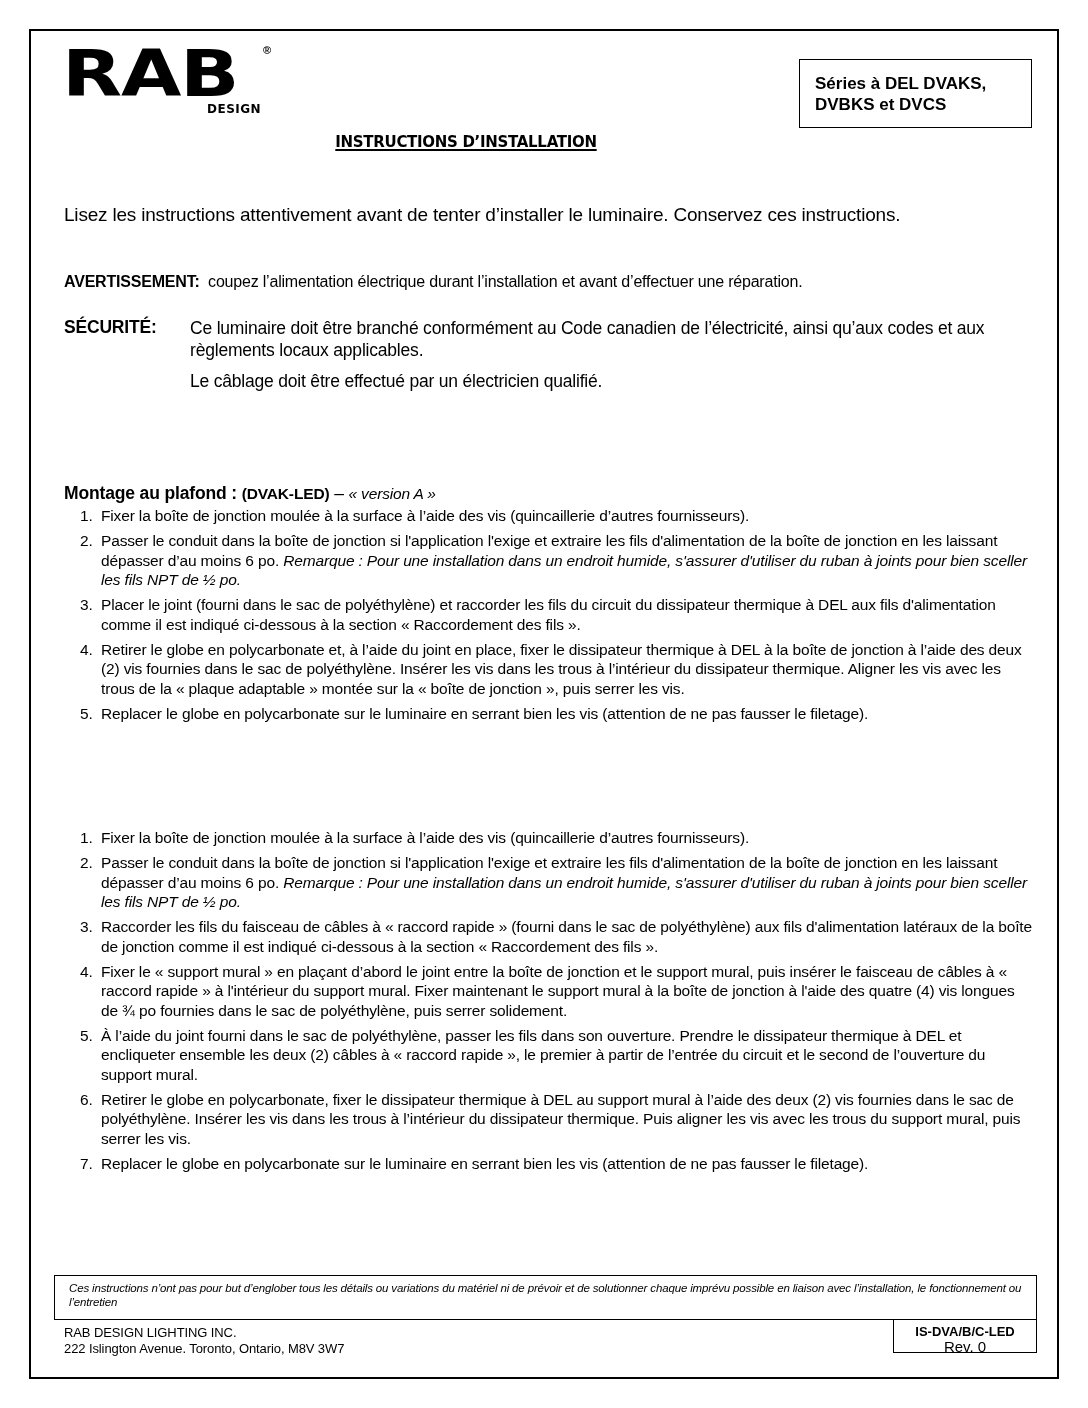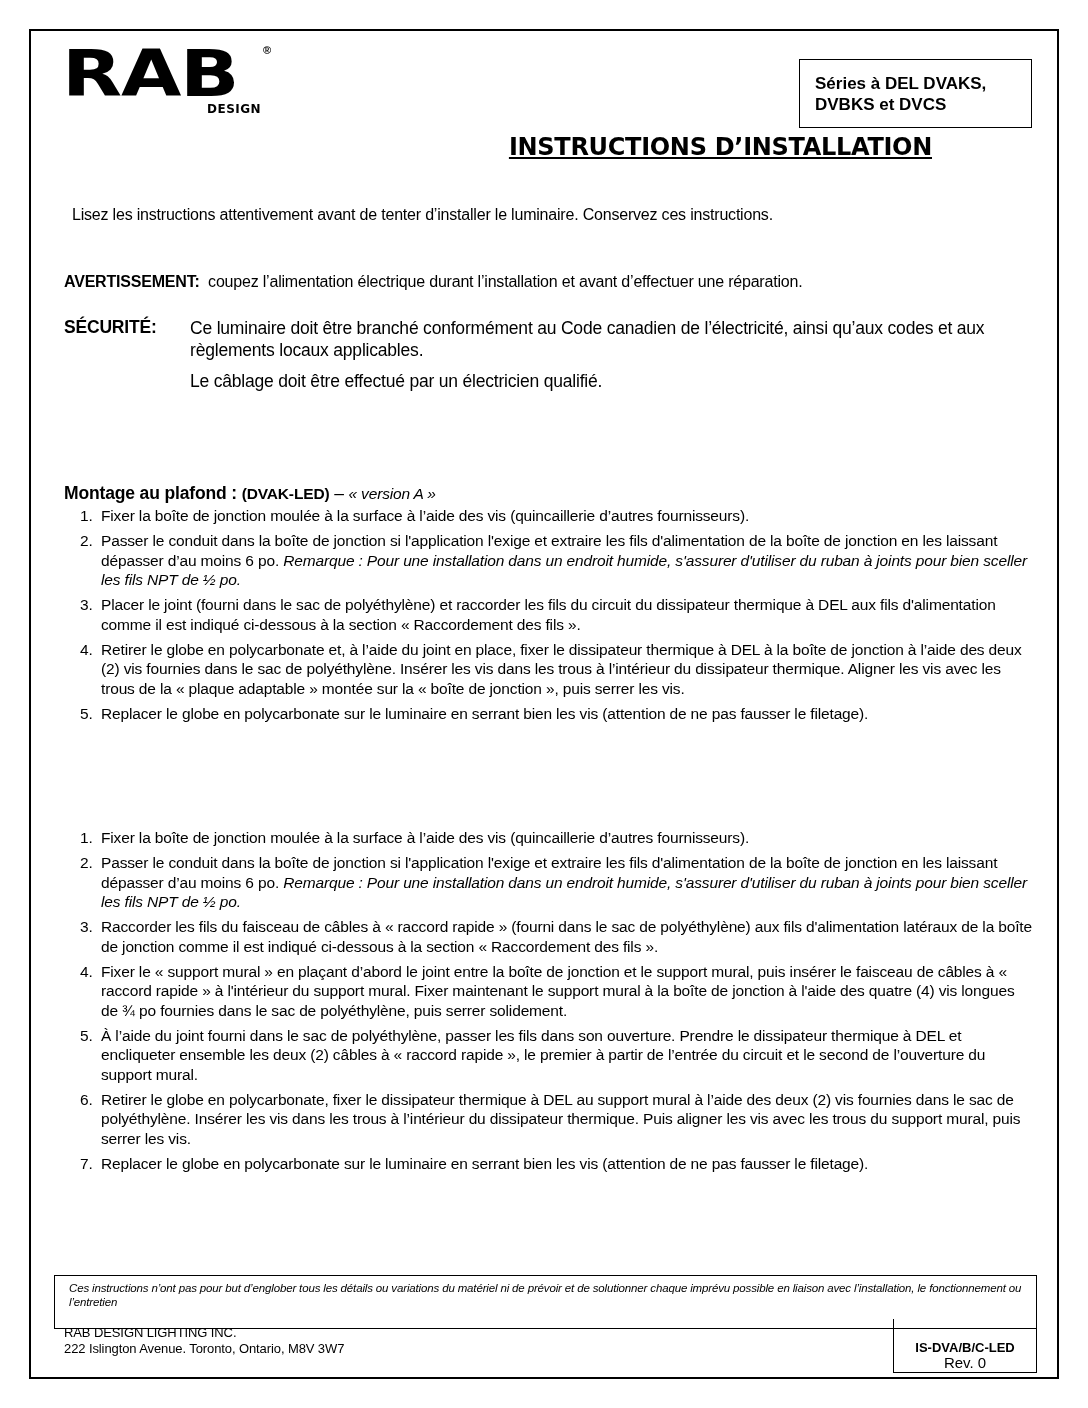--- a/index.html
+++ b/index.html
@@ -29,29 +29,29 @@
 
   
   .series-box {
     position: absolute; left: 799px; top: 59px; width: 233px; height: 69px;
     border: 1.5px solid #000;
     padding: 13px 0 0 15px;
     font-weight: bold; font-size: 17px; line-height: 21px;
   }
 
   .doc-title {
-    position: absolute; left: 0; width: 932px; top: 133px; text-align: right;
-    font-weight: bold; font-size: 24px; text-decoration: underline;
+    position: absolute; left: 0; width: 932px; top: 133px; text-align: center;
+    font-weight: bold; font-size: 15px; text-decoration: underline;
     text-decoration-thickness: 2px; text-underline-offset: 2px;
     font-family: "DejaVu Sans", sans-serif; letter-spacing: -0.3px;
   }
 
   .intro {
-    position: absolute; left: 72px; top: 203px; width: 960px;
-    font-size: 16px; line-height: 24px; letter-spacing: -0.2px;
+    position: absolute; left: 64px; top: 203px; width: 960px;
+    font-size: 19px; line-height: 24px; letter-spacing: -0.2px;
   }
 
   .warning {
     position: absolute; left: 64px; top: 271px; width: 980px;
     font-size: 16px; line-height: 22px; letter-spacing: -0.2px; white-space: nowrap;
   }
   .warning .label { font-weight: bold; }
 
   .safety { position: absolute; left: 64px; top: 317px; width: 960px; font-size: 17.5px; letter-spacing: -0.2px; }
   .safety .label { position: absolute; left: 0; top: 0; font-weight: bold; }
@@ -64,28 +64,28 @@
   .section-head .h-model { font-weight: bold; font-size: 15.5px; }
   .section-head .h-version { font-style: italic; font-size: 15.5px; }
 
   .steps { list-style: none; }
   .step { position: relative; padding-left: 19px; line-height: 19.5px; margin-bottom: 5.5px; }
   .step .num { position: absolute; left: 16px; top: 0; }
   .step .note { font-style: italic; }
   .step-inner { position: relative; left: 0; padding-left: 18px; }
 
   .disclaimer {
-    position: absolute; left: 54px; top: 1275px; width: 983px; height: 54px;
+    position: absolute; left: 54px; top: 1275px; width: 983px; height: 45px;
     border: 1.5px solid #000; padding: 5px 0 0 14px;
     font-size: 11.5px; line-height: 14px; font-style: italic; letter-spacing: -0.15px;
   }
   .company { position: absolute; left: 64px; top: 1325px; font-size: 13px; line-height: 16px; letter-spacing: -0.1px; }
   .doc-code {
-    position: absolute; left: 893px; top: 1319px; width: 144px; height: 54px;
-    border: 1.5px solid #000; border-top: none; text-align: center; padding-top: 21px;
+    position: absolute; left: 893px; top: 1319px; width: 144px; height: 34px;
+    border: 1.5px solid #000; border-top: none; text-align: center; padding-top: 5px;
   }
   .doc-code .code { font-weight: bold; font-size: 13px; line-height: 16px; }
   .doc-code .rev { font-size: 15px; line-height: 14px; }
 </style>
 </head>
 <body>
 
 <div class="page-border"></div>
 
 <div class="logo">

